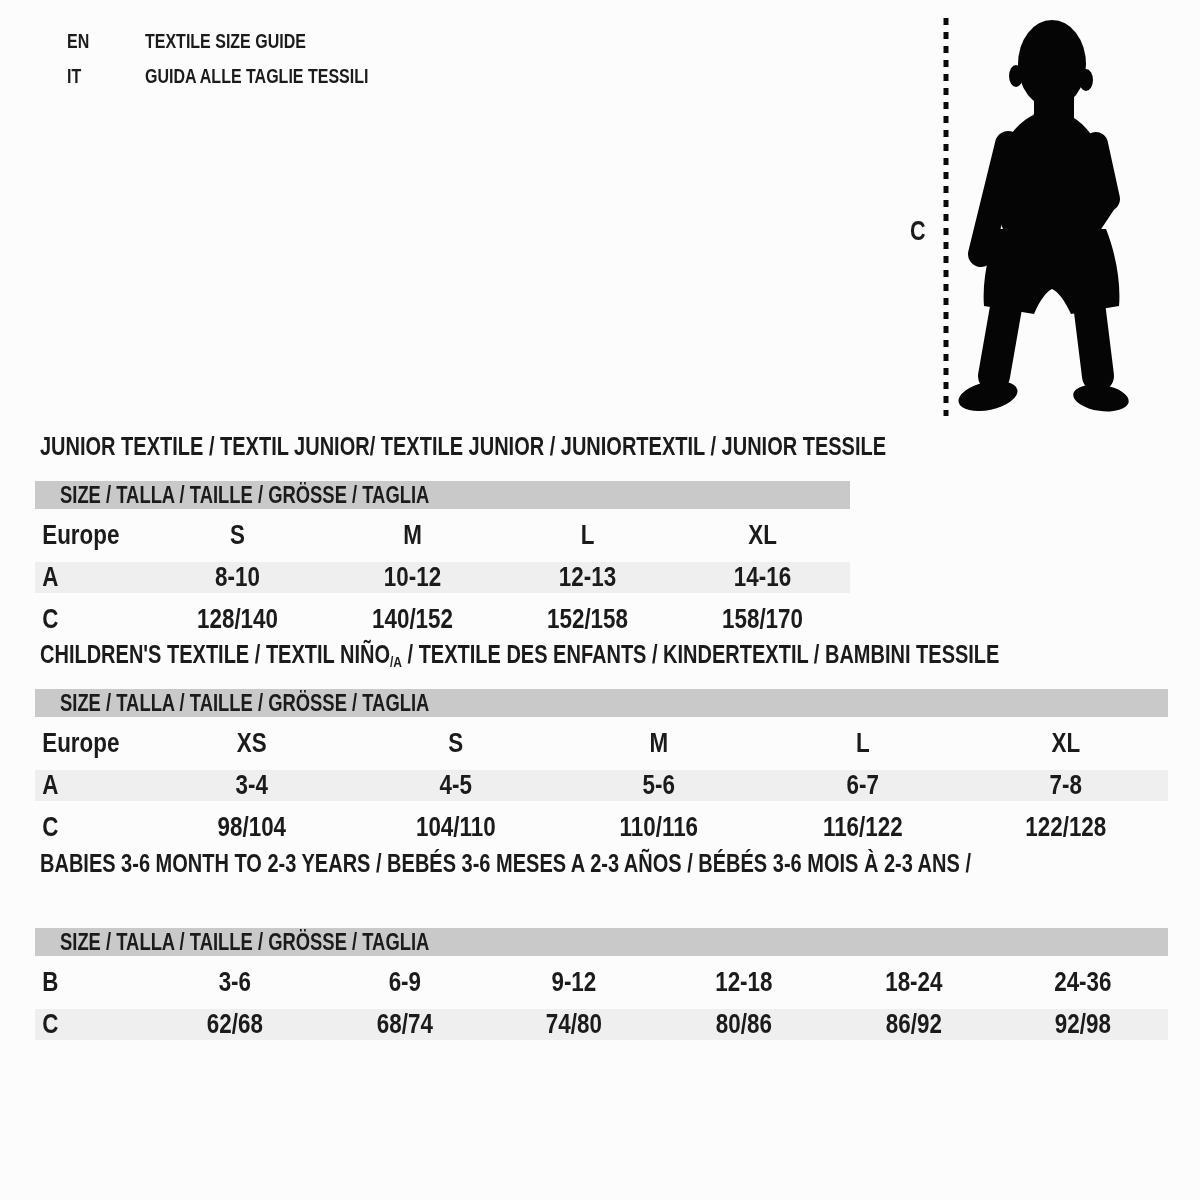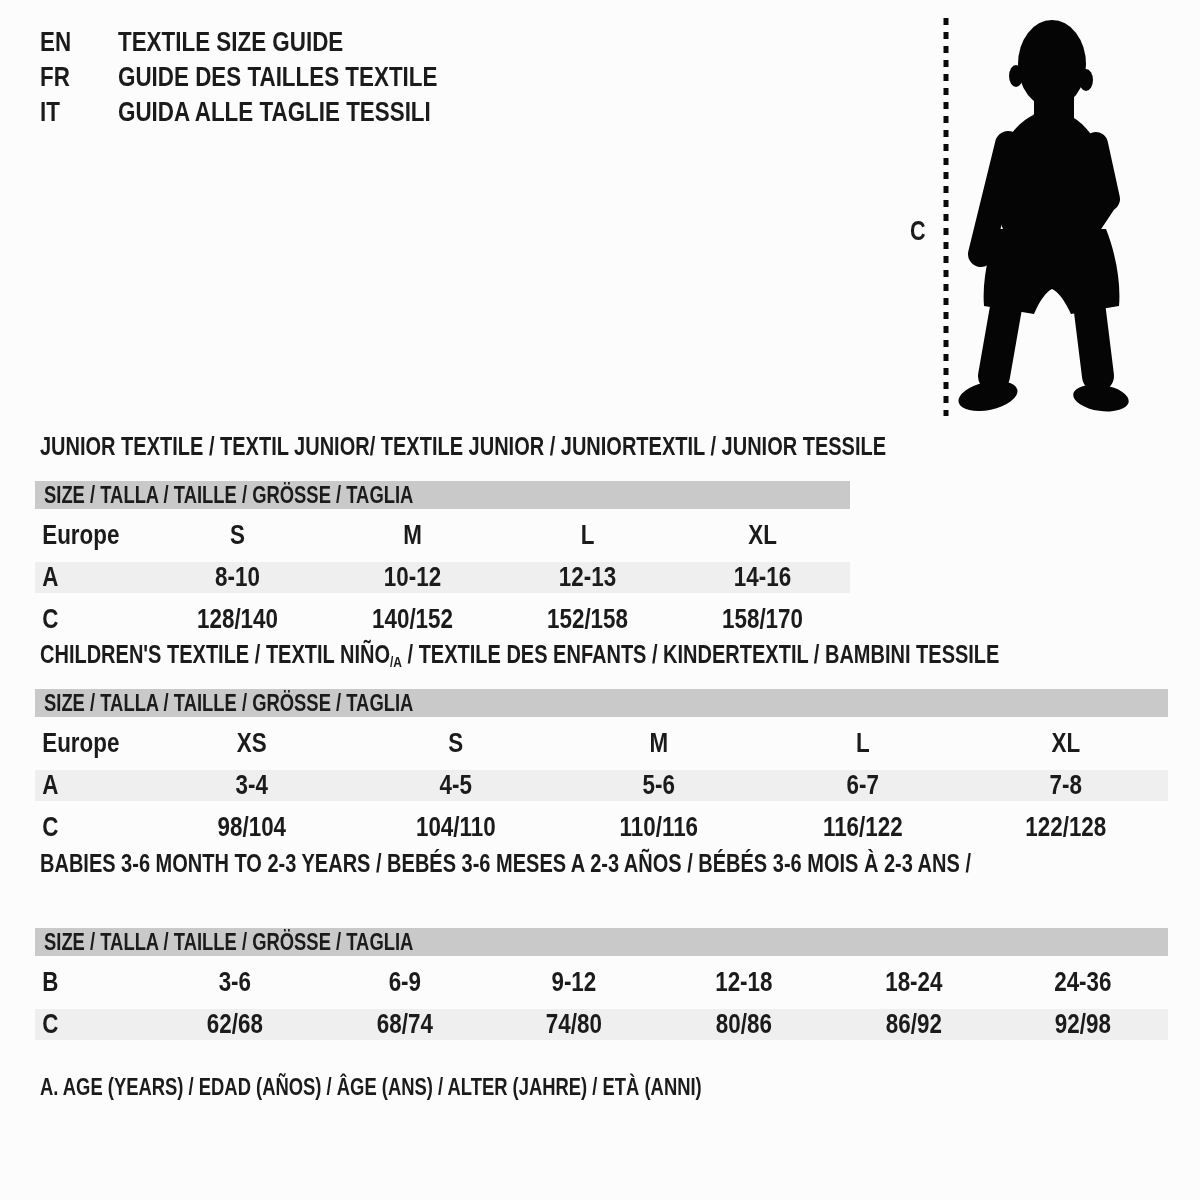--- a/index.html
+++ b/index.html
@@ -11,57 +11,53 @@
     font-weight:700;
   }
   .canvas { position:relative; width:1200px; height:1200px; overflow:hidden; background:#fcfcfc; }
 
   
   .lx { transform:scaleX(0.8); transform-origin:left center; display:inline-block; white-space:nowrap; }
   .cx { transform:scaleX(0.8); transform-origin:center center; white-space:nowrap; }
 
   
   .lang-list { position:absolute; left:40px; top:24px; }
-  .lang-row { display:flex; align-items:center; height:35px; font-size:28px; }
+  .lang-row { display:flex; align-items:center; height:35px; font-size:20px;margin-left:27px; }
   .lang-code { width:78px; }
 
   
   .figure-svg { position:absolute; left:936px; top:14px; width:205px; height:406px; }
   .figure-c-label { position:absolute; left:910px; top:216px; font-size:27px; }
 
   
   .section-title { position:absolute; left:40px; font-size:25px; line-height:24px; white-space:nowrap; }
   .title-sub { font-size:15px; position:relative; top:4px; }
   .two-line { line-height:35px; }
 
   
   .size-table { position:absolute; left:35px; }
-  .band { background:#c9c9c9; height:28px; display:flex; align-items:center; padding-left:9px; font-size:23px; margin-bottom:5px; }
+  .band { background:#c9c9c9; height:28px; display:flex; align-items:center; padding-left:25px; font-size:23px; margin-bottom:5px; }
   .trow { display:flex; align-items:flex-end; height:31px; font-size:28px;margin-top:11px; }
   .trow .c0 { width:115px; padding-left:9px; box-sizing:border-box; transform:scaleX(0.8); transform-origin:left center; white-space:nowrap; }
   .trow .c  { flex:1; text-align:center; }
   .alt { background:#efefef; }
 
   
   .legend { position:absolute; left:40px; top:1070px; }
   .legend-line { height:35px; display:flex; align-items:center; font-size:23px; }
 </style>
 </head>
 <body>
 
 <div class="canvas">
 
   <div class="lang-list">
     <div class="lang-row">
       <span class="lang-code lx">EN</span>
       <span class="lx">TEXTILE SIZE GUIDE</span>
-    </div>
-    <div class="lang-row">
-      <span class="lang-code lx">FR</span>
-      <span class="lx">GUIDE DES TAILLES TEXTILE</span>
     </div>
     <div class="lang-row">
       <span class="lang-code lx">IT</span>
       <span class="lx">GUIDA ALLE TAGLIE TESSILI</span>
     </div>
   </div>
 
   <div class="figure-c-label lx">C</div>
   <svg class="figure-svg" viewBox="0 0 205 406" aria-hidden="true">
     <line x1="10" y1="4" x2="10" y2="402" stroke="#0a0a0a" stroke-width="5" stroke-dasharray="7 7"></line>
@@ -165,18 +161,15 @@
       <div class="c cx">62/68</div>
       <div class="c cx">68/74</div>
       <div class="c cx">74/80</div>
       <div class="c cx">80/86</div>
       <div class="c cx">86/92</div>
       <div class="c cx">92/98</div>
     </div>
   </div>
 
   <div class="legend">
-    <div class="legend-line">
-      <span class="lx">A. AGE (YEARS) / EDAD (AÑOS) / ÂGE (ANS) / ALTER (JAHRE) / ETÀ (ANNI)</span>
-    </div>
   </div>
 
 </div>
 
 </body></html>

